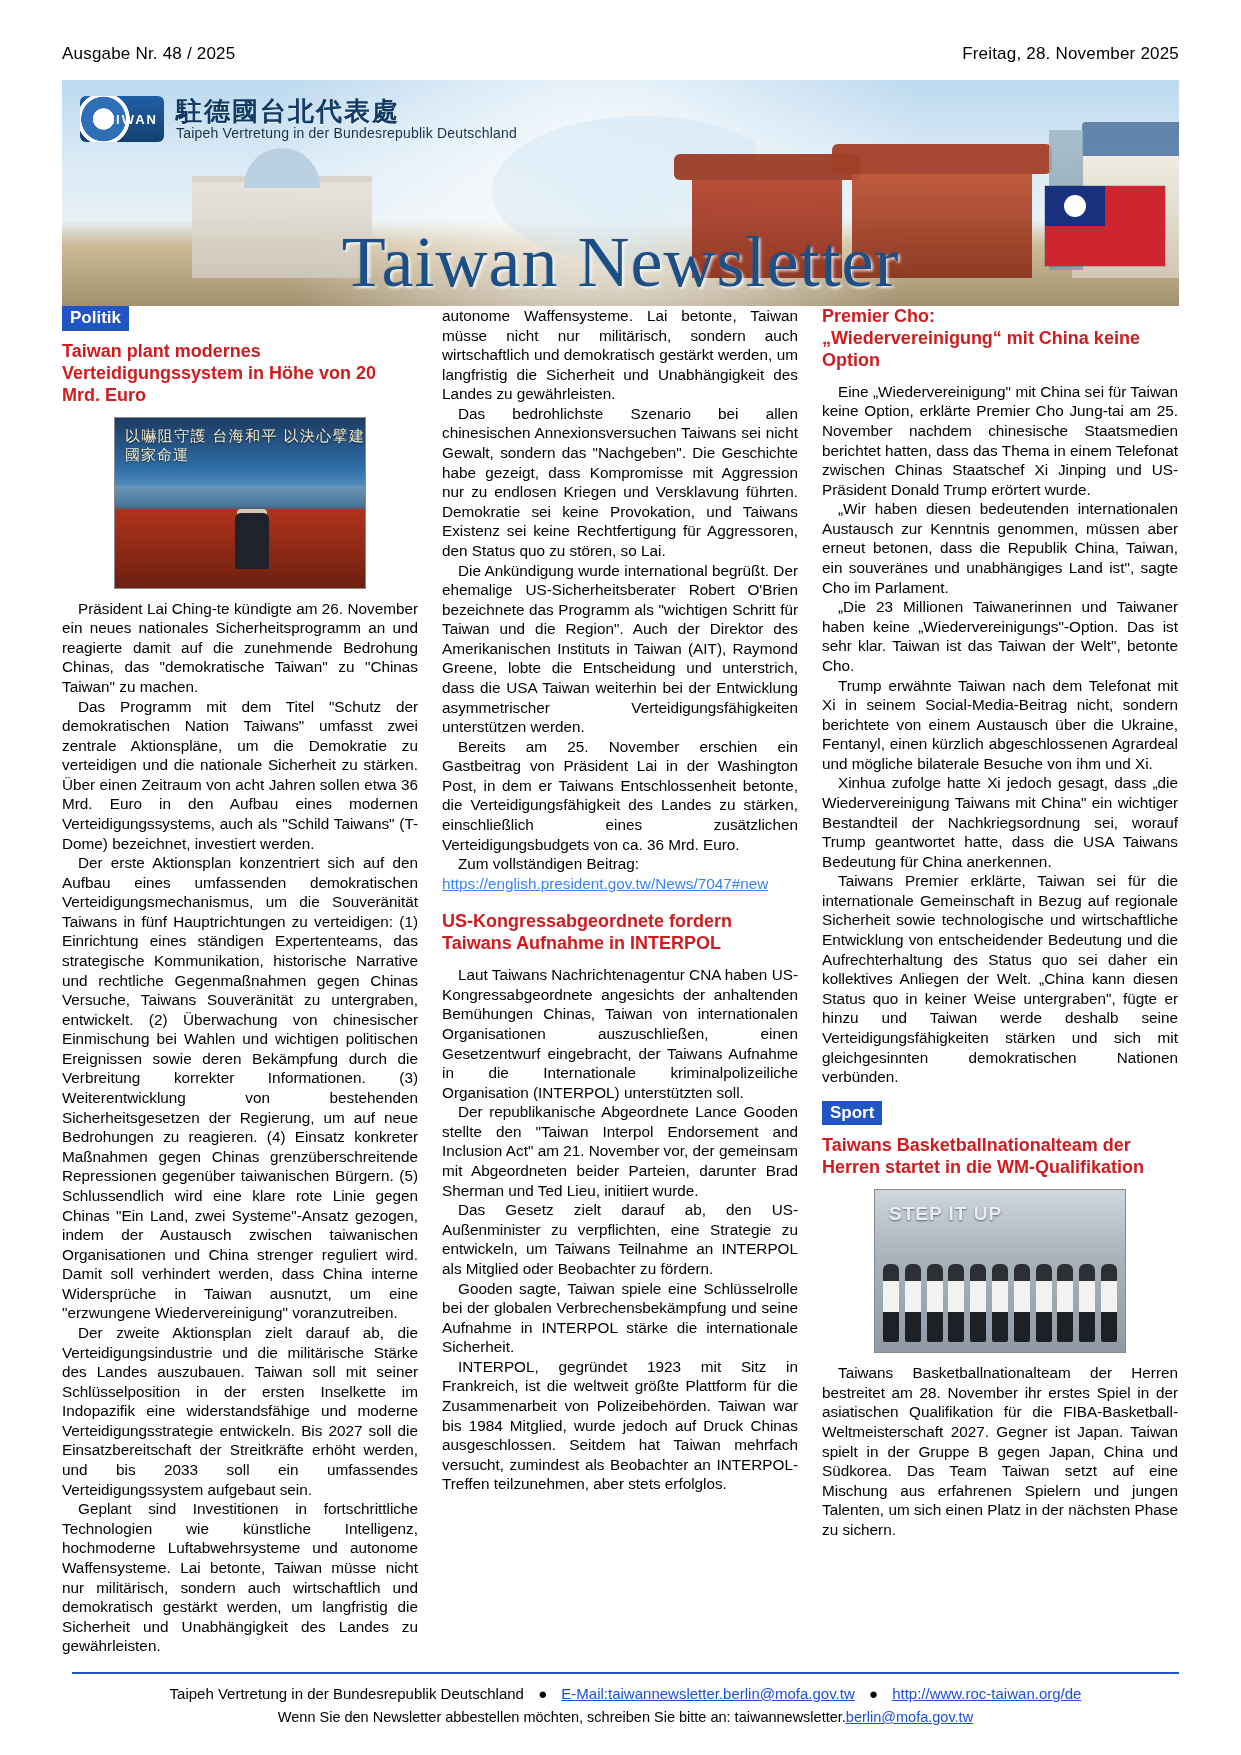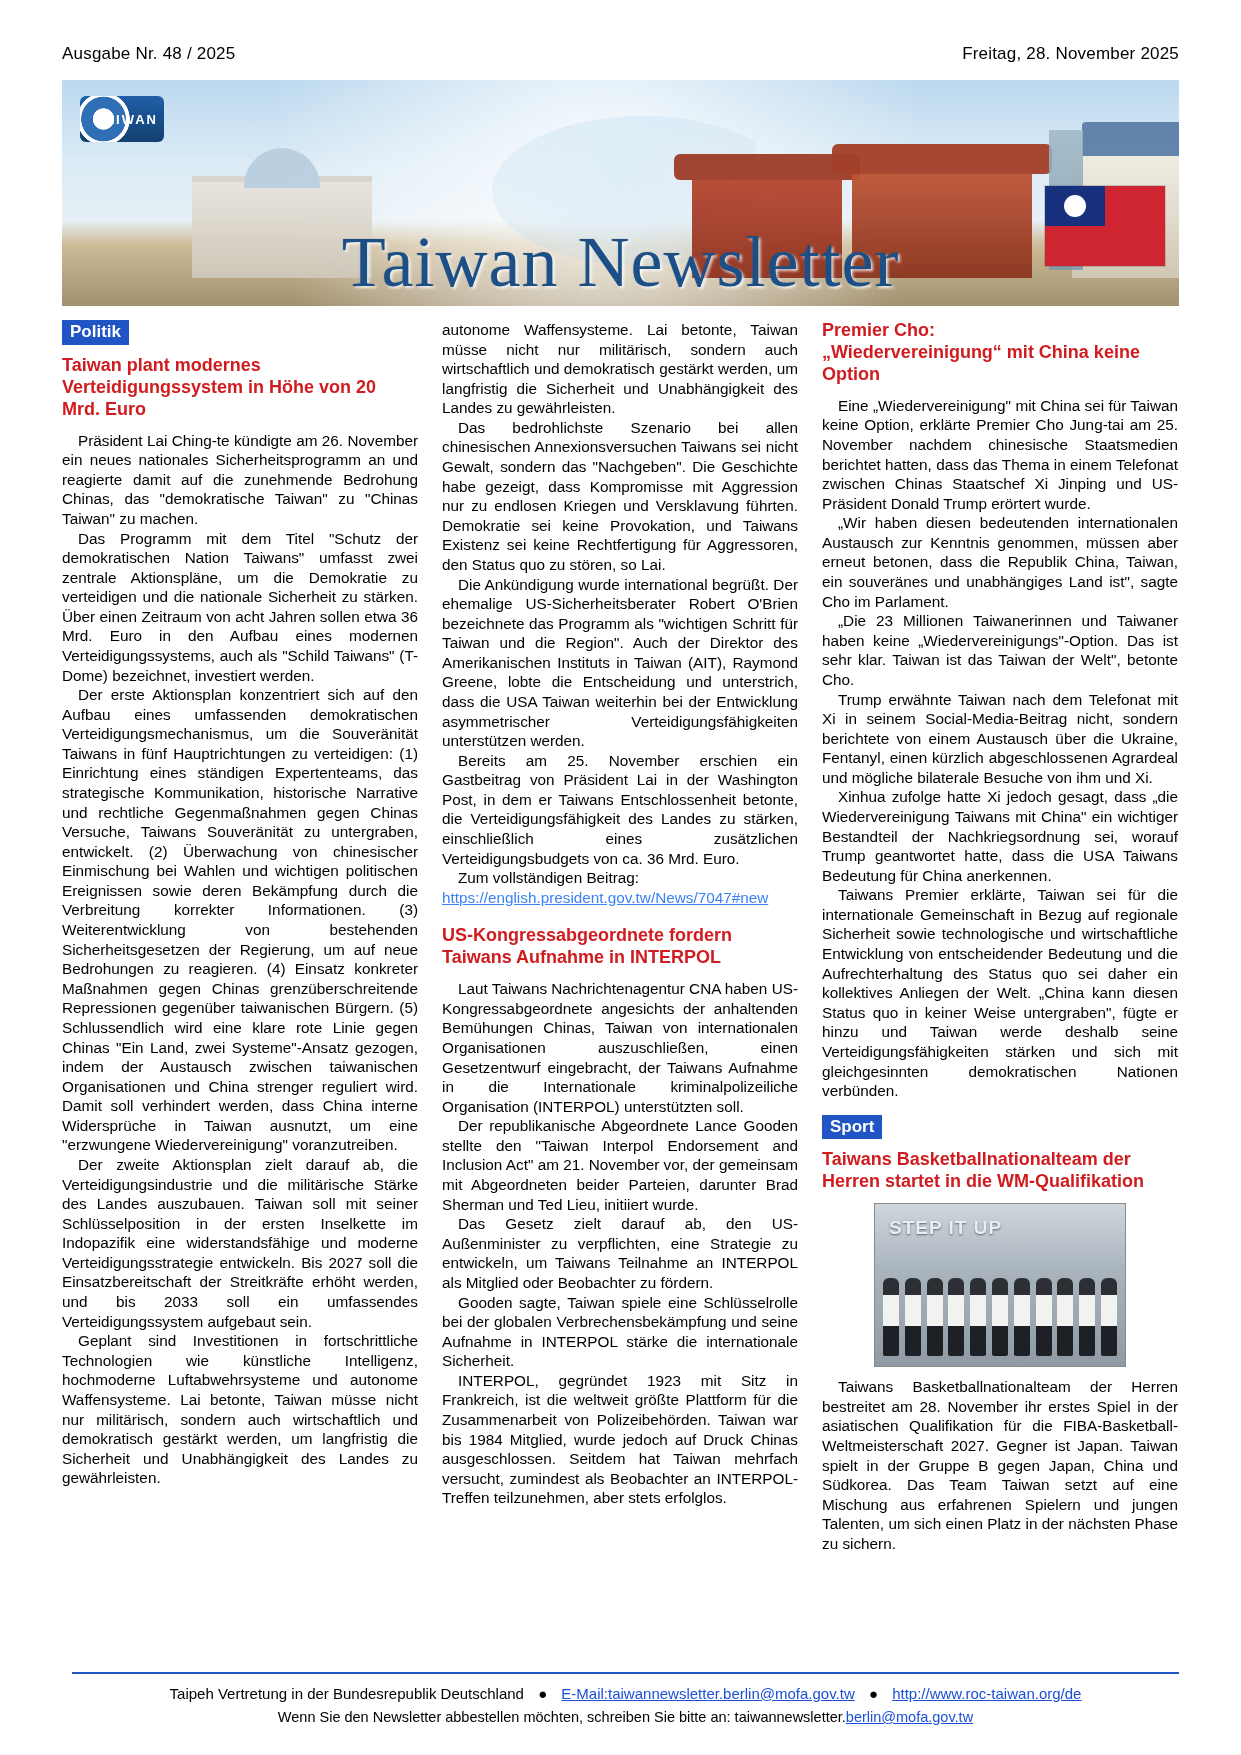--- a/index.html
+++ b/index.html
@@ -141,21 +141,20 @@
     font-family: "Liberation Serif", serif;
     font-size: 72px;
     color: #1c4f86;
     letter-spacing: 1px;
     text-shadow: 2px 2px 3px rgba(255,255,255,.85), 0 0 2px rgba(0,0,0,.18);
   }
   
   .columns {
     display: flex;
     gap: 24px;
-    margin-top: 14px;
   }
   .col {
     width: 356px;
     font-size: 15.3px;
     line-height: 1.28;
     text-align: justify;
     hyphens: auto;
   }
   .col p {
     margin: 0;
@@ -274,30 +273,39 @@
     <div class="mast-sky"></div>
     <div class="mast-globe"></div>
     <div class="mast-building b1"></div>
     <div class="mast-building b2"></div>
     <div class="mast-building b3"></div>
     <div class="mast-building b4"></div>
     <div class="mast-tower"></div>
     <div class="mast-flag"></div>
     <div class="mast-logo">
       <div class="mast-emblem">TAIWAN</div>
+      <div>
+        <div class="mast-office-cn">駐德國台北代表處</div>
+        <div class="mast-office-de">Taipeh Vertretung in der Bundesrepublik Deutschland</div>
+      </div>
     </div>
     <div class="mast-title">Taiwan Newsletter</div>
   </div>
 
   <div class="columns">
 
     <div class="col">
       <div class="section-tag">Politik</div>
       <div class="headline">Taiwan plant modernes Verteidigungssystem in Höhe von 20 Mrd. Euro</div>
 
+      <div class="photo photo-1">
+        <div class="ships"></div>
+        <div class="cap-cn">以嚇阻守護 台海和平
+以決心擘建國家命運</div>
+      </div>
 
       <p>Präsident Lai Ching-te kündigte am 26. November ein neues nationales Sicherheitsprogramm an und reagierte damit auf die zunehmende Bedrohung Chinas, das "demokratische Taiwan" zu "Chinas Taiwan" zu machen.</p>
       <p>Das Programm mit dem Titel "Schutz der demokratischen Nation Taiwans" umfasst zwei zentrale Aktionspläne, um die Demokratie zu verteidigen und die nationale Sicherheit zu stärken. Über einen Zeitraum von acht Jahren sollen etwa 36 Mrd. Euro in den Aufbau eines modernen Verteidigungssystems, auch als "Schild Taiwans" (T-Dome) bezeichnet, investiert werden.</p>
       <p>Der erste Aktionsplan konzentriert sich auf den Aufbau eines umfassenden demokratischen Verteidigungsmechanismus, um die Souveränität Taiwans in fünf Hauptrichtungen zu verteidigen: (1) Einrichtung eines ständigen Expertenteams, das strategische Kommunikation, historische Narrative und rechtliche Gegenmaßnahmen gegen Chinas Versuche, Taiwans Souveränität zu untergraben, entwickelt. (2) Überwachung von chinesischer Einmischung bei Wahlen und wichtigen politischen Ereignissen sowie deren Bekämpfung durch die Verbreitung korrekter Informationen. (3) Weiterentwicklung von bestehenden Sicherheitsgesetzen der Regierung, um auf neue Bedrohungen zu reagieren. (4) Einsatz konkreter Maßnahmen gegen Chinas grenzüberschreitende Repressionen gegenüber taiwanischen Bürgern. (5) Schlussendlich wird eine klare rote Linie gegen Chinas "Ein Land, zwei Systeme"-Ansatz gezogen, indem der Austausch zwischen taiwanischen Organisationen und China strenger reguliert wird. Damit soll verhindert werden, dass China interne Widersprüche in Taiwan ausnutzt, um eine "erzwungene Wiedervereinigung" voranzutreiben.</p>
       <p>Der zweite Aktionsplan zielt darauf ab, die Verteidigungsindustrie und die militärische Stärke des Landes auszubauen. Taiwan soll mit seiner Schlüsselposition in der ersten Inselkette im Indopazifik eine widerstandsfähige und moderne Verteidigungsstrategie entwickeln. Bis 2027 soll die Einsatzbereitschaft der Streitkräfte erhöht werden, und bis 2033 soll ein umfassendes Verteidigungssystem aufgebaut sein.</p>
       <p>Geplant sind Investitionen in fortschrittliche Technologien wie künstliche Intelligenz, hochmoderne Luftabwehrsysteme und autonome Waffensysteme. Lai betonte, Taiwan müsse nicht nur militärisch, sondern auch wirtschaftlich und demokratisch gestärkt werden, um langfristig die Sicherheit und Unabhängigkeit des Landes zu gewährleisten.</p>
     </div>
 
     <div class="col">
       <p class="noindent">autonome Waffensysteme. Lai betonte, Taiwan müsse nicht nur militärisch, sondern auch wirtschaftlich und demokratisch gestärkt werden, um langfristig die Sicherheit und Unabhängigkeit des Landes zu gewährleisten.</p>

